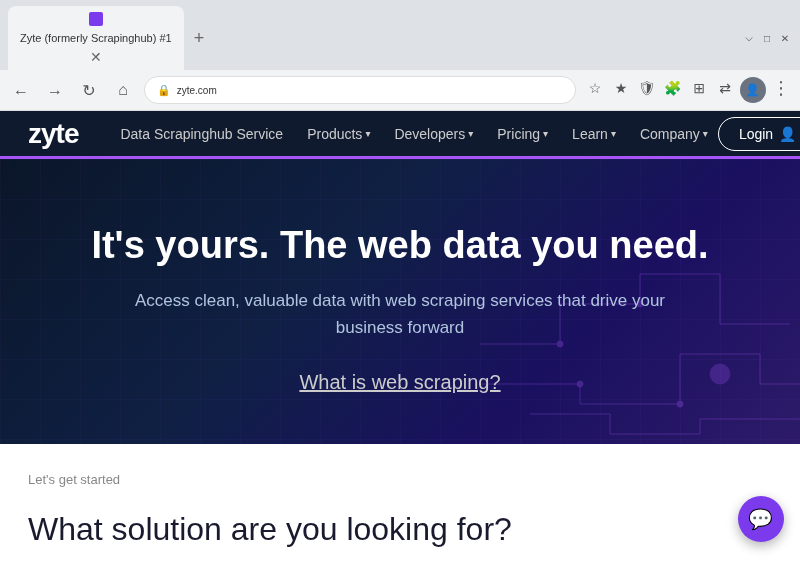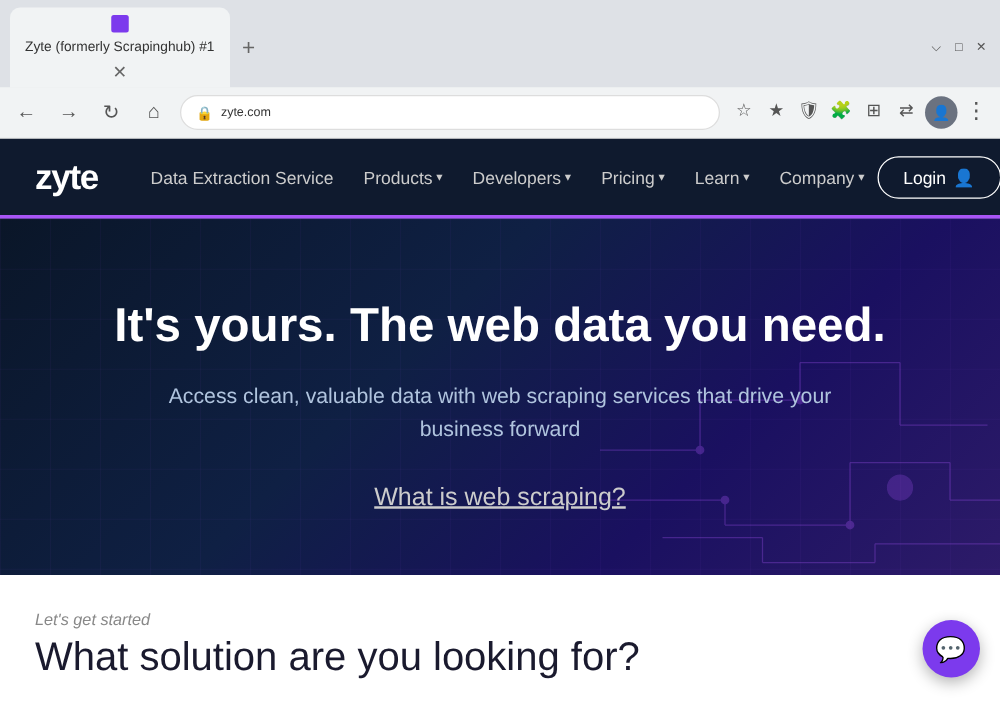--- a/index.html
+++ b/index.html
@@ -23,21 +23,21 @@
     .address-text { font-size: 10px; color: #333; flex: 1; }
     .toolbar-icons { display: flex; gap: 4px; }
     .toolbar-icon { width: 22px; height: 22px; display: flex; align-items: center; justify-content: center; font-size: 14px; color: #555; cursor: pointer; border-radius: 50%; }
     .profile-icon { width: 26px; height: 26px; border-radius: 50%; background: #6b7280; display: flex; align-items: center; justify-content: center; font-size: 12px; color: white; cursor: pointer; }
     .menu-dots { font-size: 18px; color: #555; cursor: pointer; }
 
     
     .website { background: #fff; }
 
     
-    .site-nav { display: flex; align-items: center; padding: 0 28px; height: 64px; background: #0f1a2e; border-bottom: 3px solid #a855f7; }
+    .site-nav { display: flex; align-items: center; padding: 0 28px; height: 48px; background: #0f1a2e; border-bottom: 3px solid #a855f7; }
     .logo { font-size: 28px; font-weight: 700; color: #fff; letter-spacing: -1px; margin-right: 32px; }
     .nav-links { display: flex; align-items: center; gap: 4px; flex: 1; }
     .nav-link { color: #ccc; font-size: 14px; padding: 8px 10px; cursor: pointer; white-space: nowrap; display: flex; align-items: center; gap: 3px; }
     .nav-chevron { font-size: 10px; color: #ccc; }
     .nav-cta { margin-left: auto; }
     .login-btn { border: 1.5px solid #fff; color: #fff; background: transparent; border-radius: 24px; padding: 8px 20px; font-size: 14px; cursor: pointer; display: flex; align-items: center; gap: 6px; }
 
     
     .hero { background: linear-gradient(135deg, #0a1628 0%, #0f2044 40%, #1a1060 70%, #2d1b69 100%); padding: 64px 28px 50px; text-align: center; position: relative; overflow: hidden; min-height: 280px; }
     .hero::before {
@@ -50,21 +50,21 @@
       background-size: 40px 40px;
       opacity: 0.3;
     }
     .hero-title { font-size: 38px; font-weight: 700; color: #fff; line-height: 1.2; margin-bottom: 18px; position: relative; z-index: 1; }
     .hero-subtitle { font-size: 17px; color: #b0c4de; line-height: 1.6; max-width: 560px; margin: 0 auto 30px; position: relative; z-index: 1; }
     .try-free-btn { background: #a855f7; color: #fff; border: none; border-radius: 28px; padding: 14px 36px; font-size: 17px; font-weight: 600; cursor: pointer; position: relative; z-index: 1; display: inline-block; }
     .hero-link { display: block; margin-top: 16px; color: #ccc; font-size: 20px; text-decoration: underline; cursor: pointer; position: relative; z-index: 1; }
 
     
     .below-hero { padding: 28px 28px 16px; background: #fff; }
-    .below-hero-label { font-size: 13px; color: #888; margin-bottom: 4px; font-style: italic; }
+    .below-hero-label { font-size: 13px; color: #888; margin-bottom: 24px; }
     .below-hero-title { font-size: 32px; font-weight: 400; color: #1a1a2e; }
 
     
     .chat-bubble { position: fixed; bottom: 24px; right: 16px; width: 46px; height: 46px; background: #7c3aed; border-radius: 50%; display: flex; align-items: center; justify-content: center; cursor: pointer; box-shadow: 0 4px 12px rgba(0,0,0,0.3); z-index: 1000; }
     .chat-icon { color: white; font-size: 20px; }
 
     
     .circuit-svg { position: absolute; right: 0; bottom: 0; opacity: 0.5; }
   </style>
 </head>
@@ -107,21 +107,21 @@
     </div>
   </div>
 </div>
 
 <div class="website">
 
   <nav class="site-nav">
     <div class="logo">zyte</div>
     <div class="nav-links">
       <div class="nav-link">
-        <span>Data Extraction Service</span>
+        <span>Data Scrapinghub Service</span>
       </div>
       <div class="nav-link">
         <span>Products</span>
         <span class="nav-chevron">▾</span>
       </div>
       <div class="nav-link">
         <span>Developers</span>
         <span class="nav-chevron">▾</span>
       </div>
       <div class="nav-link">

